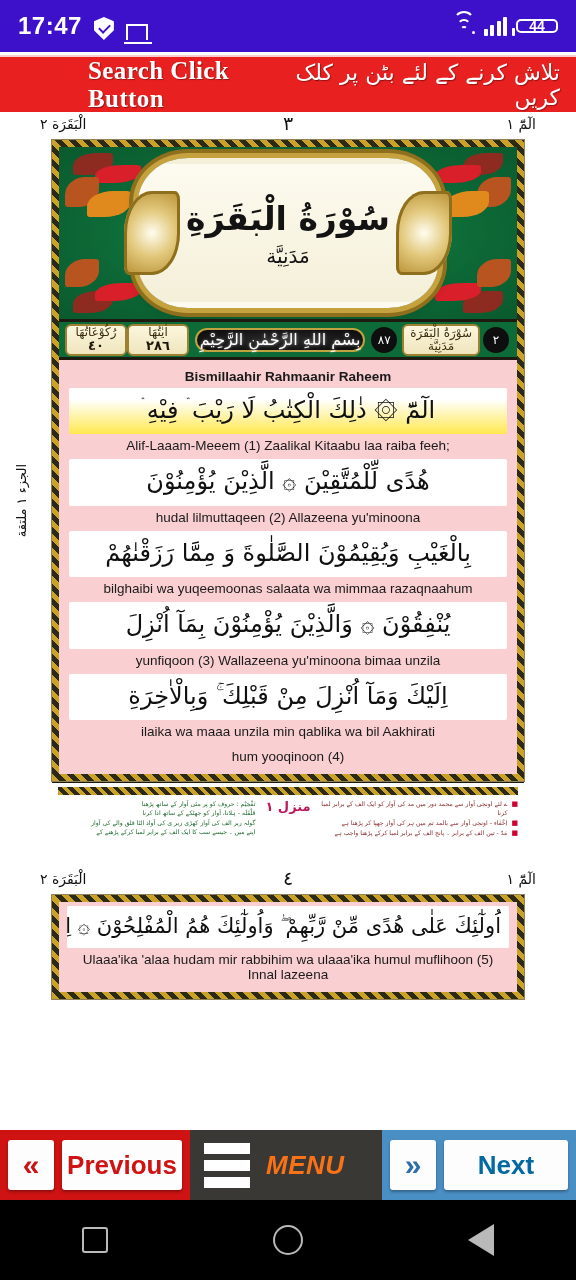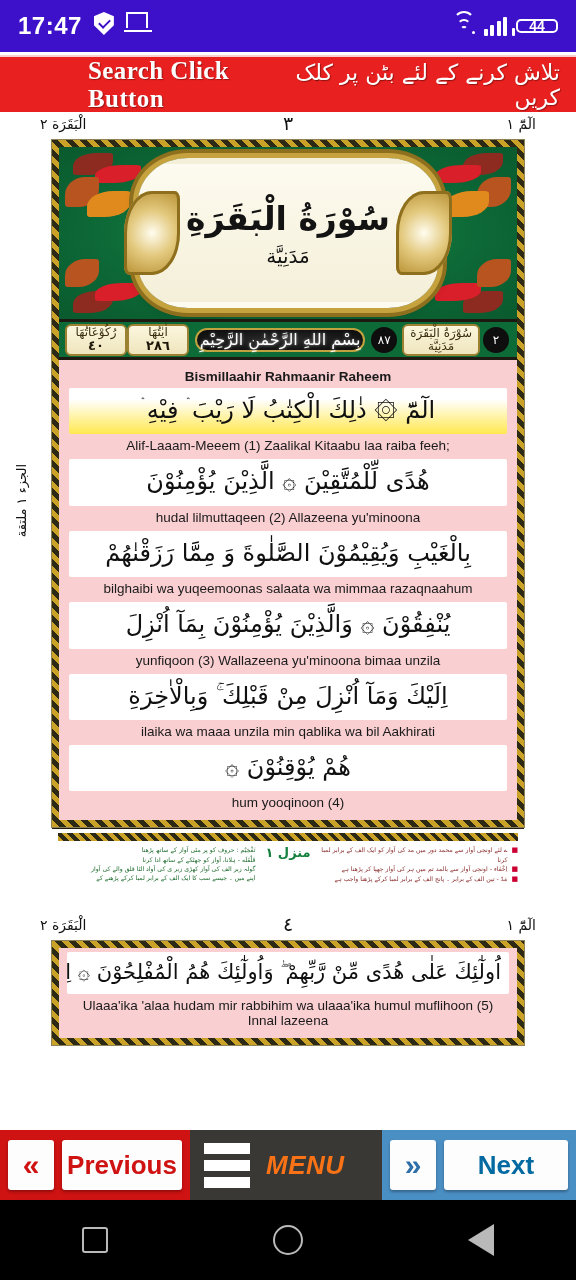--- a/index.html
+++ b/index.html
@@ -11,21 +11,21 @@
   }
   .phone { position: relative; width: 576px; height: 1280px; background:#fff; }
 
   
   .statusbar {
     position: absolute; top:0; left:0; width:576px; height:52px;
     background:#3d11c9;
     display:flex; align-items:center; justify-content:space-between;
     padding: 0 18px;
   }
-  .sb-left { display:flex; align-items:flex-start; gap:12px; }
+  .sb-left { display:flex; align-items:flex-end; gap:12px; }
   .sb-time { color:#fff; font-size:24px; font-weight:700; letter-spacing:.5px; }
   .shield {
     width:20px; height:23px; background:#fff;
     clip-path: polygon(50% 0%, 100% 18%, 100% 58%, 50% 100%, 0% 58%, 0% 18%);
     position:relative;
   }
   .shield::after{
     content:""; position:absolute; left:5px; top:7px;
     width:9px; height:5px; border-left:2.4px solid #3d11c9; border-bottom:2.4px solid #3d11c9;
     transform: rotate(-45deg);
@@ -213,21 +213,21 @@
   }
   .fn-rule{
     height:8px; width:100%;
     background: repeating-linear-gradient(45deg,#c9a227 0 4px,#2c2a14 4px 8px);
     margin-bottom:4px;
   }
   .fn-row{ display:flex; gap:6px; align-items:flex-start; }
   .fn-col{ flex:1; font-size:6.2px; line-height:1.5; color:#8a2c2c; }
   .fn-col.green{ color:#1d6b2c; }
   .fn-center{
-    font-size:13px; color:#15803d; font-weight:700; white-space:nowrap;
+    font-size:13px; color:#be185d; font-weight:700; white-space:nowrap;
     padding:0 4px;
   }
   .fn-line{ display:flex; gap:4px; }
   .fn-b{ color:#c03; font-size:7px; }
 
   
   .peek{ margin-top:22px; }
 
   
   .bottomnav{
@@ -379,21 +379,20 @@
 
           <div class="ayah-line">بِالْغَيْبِ وَيُقِيْمُوْنَ الصَّلٰوةَ وَ مِمَّا رَزَقْنٰهُمْ</div>
           <div class="translit">bilghaibi wa yuqeemoonas salaata wa mimmaa razaqnaahum</div>
 
           <div class="ayah-line">يُنْفِقُوْنَ ۞ وَالَّذِيْنَ يُؤْمِنُوْنَ بِمَآ اُنْزِلَ</div>
           <div class="translit">yunfiqoon (3) Wallazeena yu'minoona bimaa unzila</div>
 
           <div class="ayah-line">اِلَيْكَ وَمَآ اُنْزِلَ مِنْ قَبْلِكَ ۚ وَبِالْاٰخِرَةِ</div>
           <div class="translit">ilaika wa maaa unzila min qablika wa bil Aakhirati</div>
 
-          <div class="ayah-line">هُمْ يُوْقِنُوْنَ ۞</div>
           <div class="translit">hum yooqinoon (4)</div>
         </div>
       </div>
 
       <div style="margin:0 52px;">
         <div class="footnotes">
           <div class="fn-rule"></div>
           <div class="fn-row">
             <div class="fn-col">
               <div class="fn-line">

